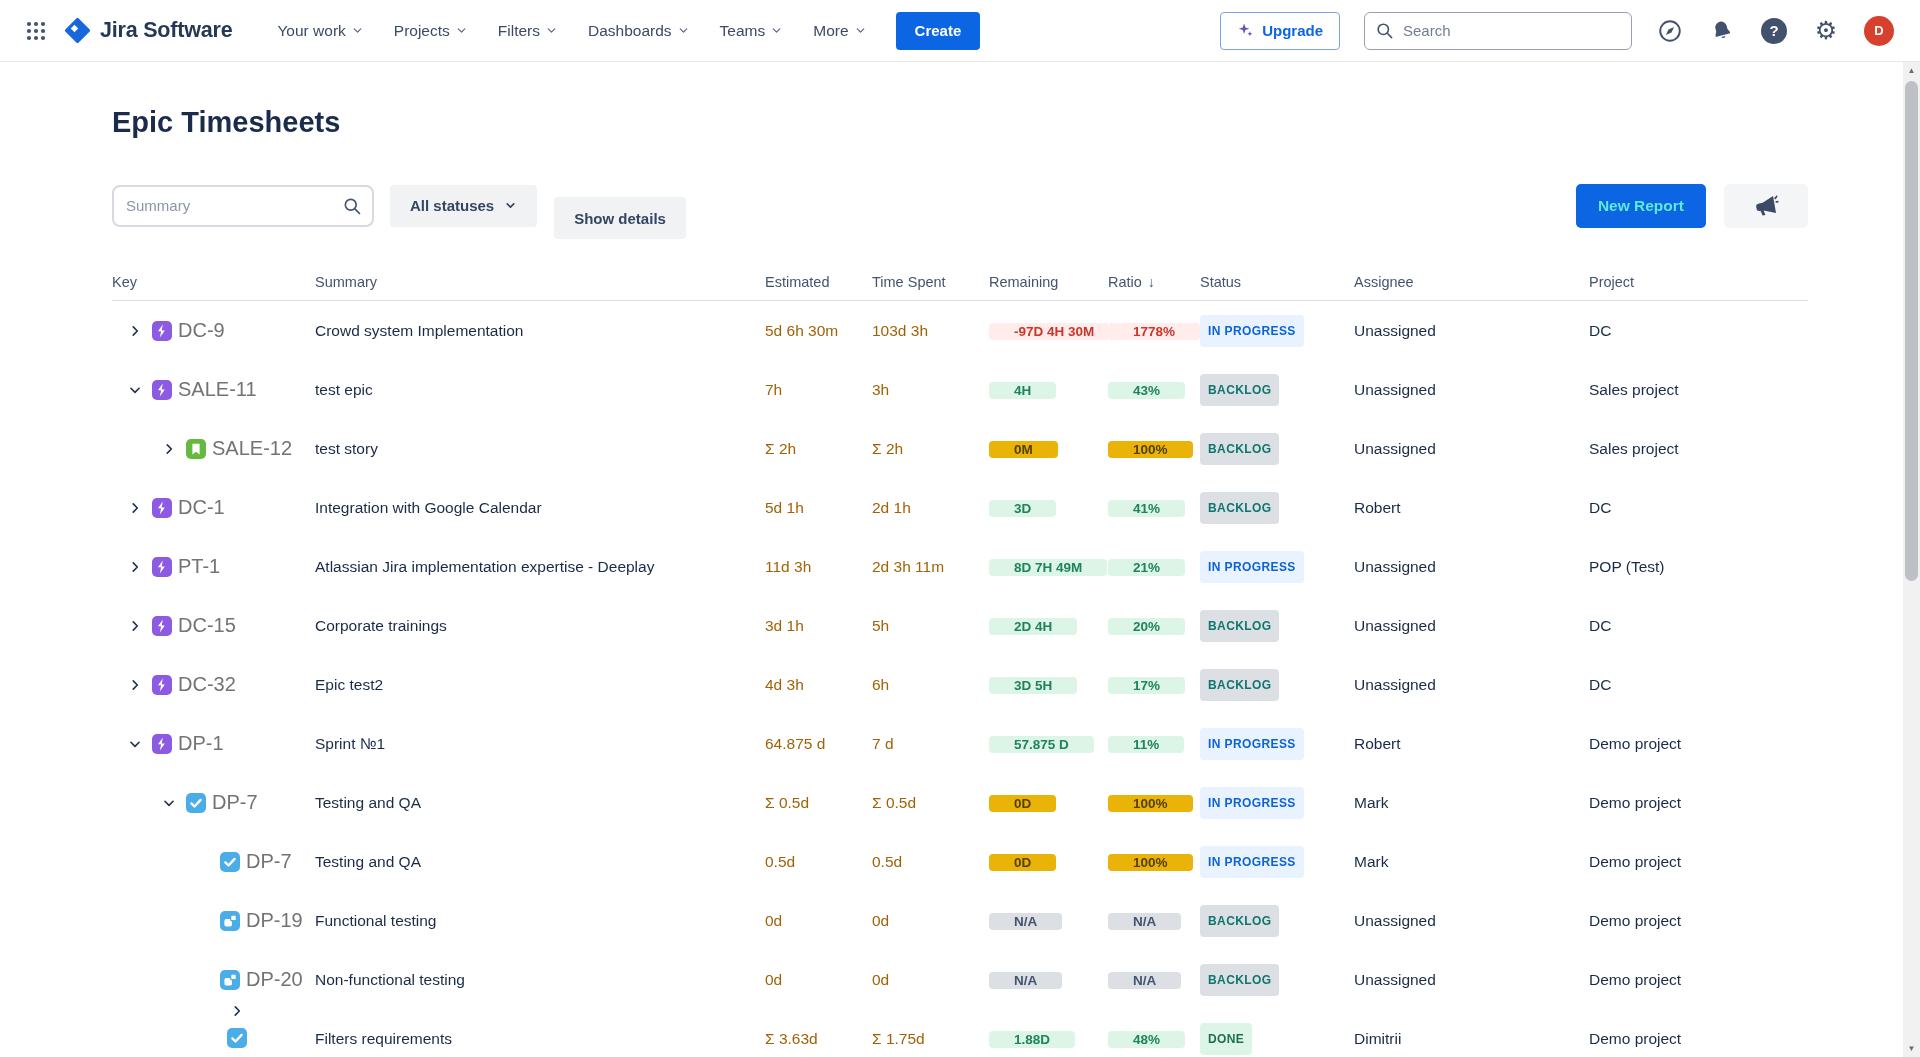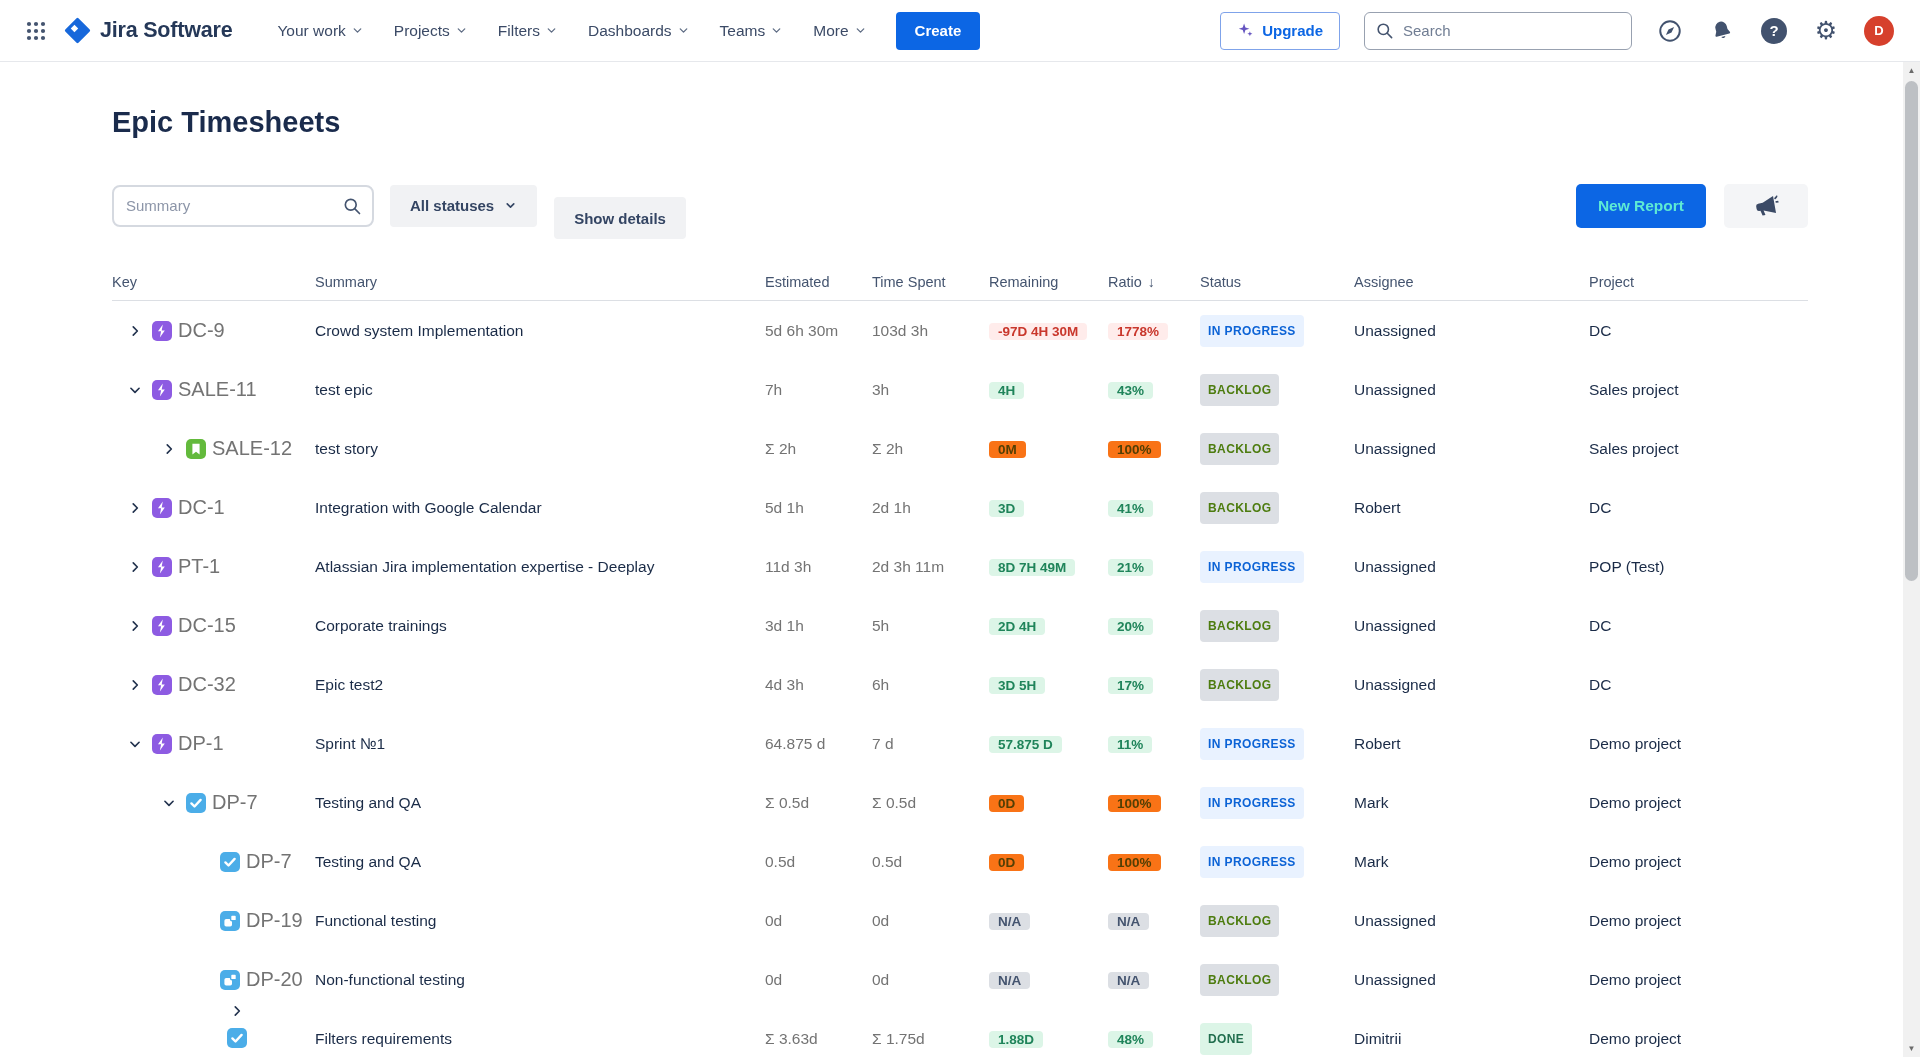--- a/index.html
+++ b/index.html
@@ -65,31 +65,31 @@
   .thead { height:36px; align-items:end; border-bottom:1px solid #DCDFE4; padding-bottom:0; }
   .thead .hcell { font-size:14.5px; color:#44546F; padding-bottom:10px; display:flex; align-items:center; gap:6px; cursor:pointer; }
   .sort-arrow { font-size:14px; color:#44546F; }
 
   .cell { font-size:15.5px; color:#1A2B47; white-space:nowrap; overflow:hidden; }
   .key-cell { display:flex; align-items:center; gap:6px; }
   .expander { width:22px; height:22px; flex:none; display:flex; align-items:center; justify-content:center; cursor:pointer; }
   .expander.empty { visibility:hidden; }
   .type-ic { width:20px; height:20px; flex:none; display:flex; }
   .key-link { font-size:20px; font-weight:500; color:#737373; text-decoration:none; cursor:pointer; }
-  .num { color:#737373; }
-  .badge { display:inline-flex; align-items:center; height:17px; padding:0 9px; border-radius:4px;
+  .num { color:#a16207; }
+  .badge { display:inline-flex; align-items:center; height:17px; padding:0 25px; border-radius:4px;
     font-size:13.5px; font-weight:600; }
   .t-green  { background:#DCF5E7; color:#1F845A; }
-  .t-yellow { background:#f97316; color:#533F04; }
+  .t-yellow { background:#eab308; color:#533F04; }
   .t-red    { background:#FFECEB; color:#C9372C; }
   .t-gray   { background:#DCDFE4; color:#44546F; }
   .status { display:inline-flex; align-items:center; height:32px; padding:0 8px; border-radius:4px;
     font-size:12px; font-weight:700; letter-spacing:0.4px; }
   .s-blue  { background:#E9F2FF; color:#0C63D6; }
-  .s-gray  { background:#DCDFE4; color:#4d7c0f; }
+  .s-gray  { background:#DCDFE4; color:#0f766e; }
   .s-green { background:#DCF5E7; color:#216E4E; }
 
   
   .scrollbar { position:fixed; top:62px; right:0; width:17px; height:995px; background:#F1F1F1; }
   .sb-arrow { position:absolute; left:0; width:17px; height:17px; display:flex; align-items:center;
     justify-content:center; font-size:8px; color:#6B6B6B; cursor:pointer; }
   .sb-up { top:0; } .sb-down { bottom:0; }
   .sb-thumb { position:absolute; left:2px; right:2px; top:19px; height:500px; background:#BDC0C4;
     border-radius:7px; cursor:pointer; }
 </style>

